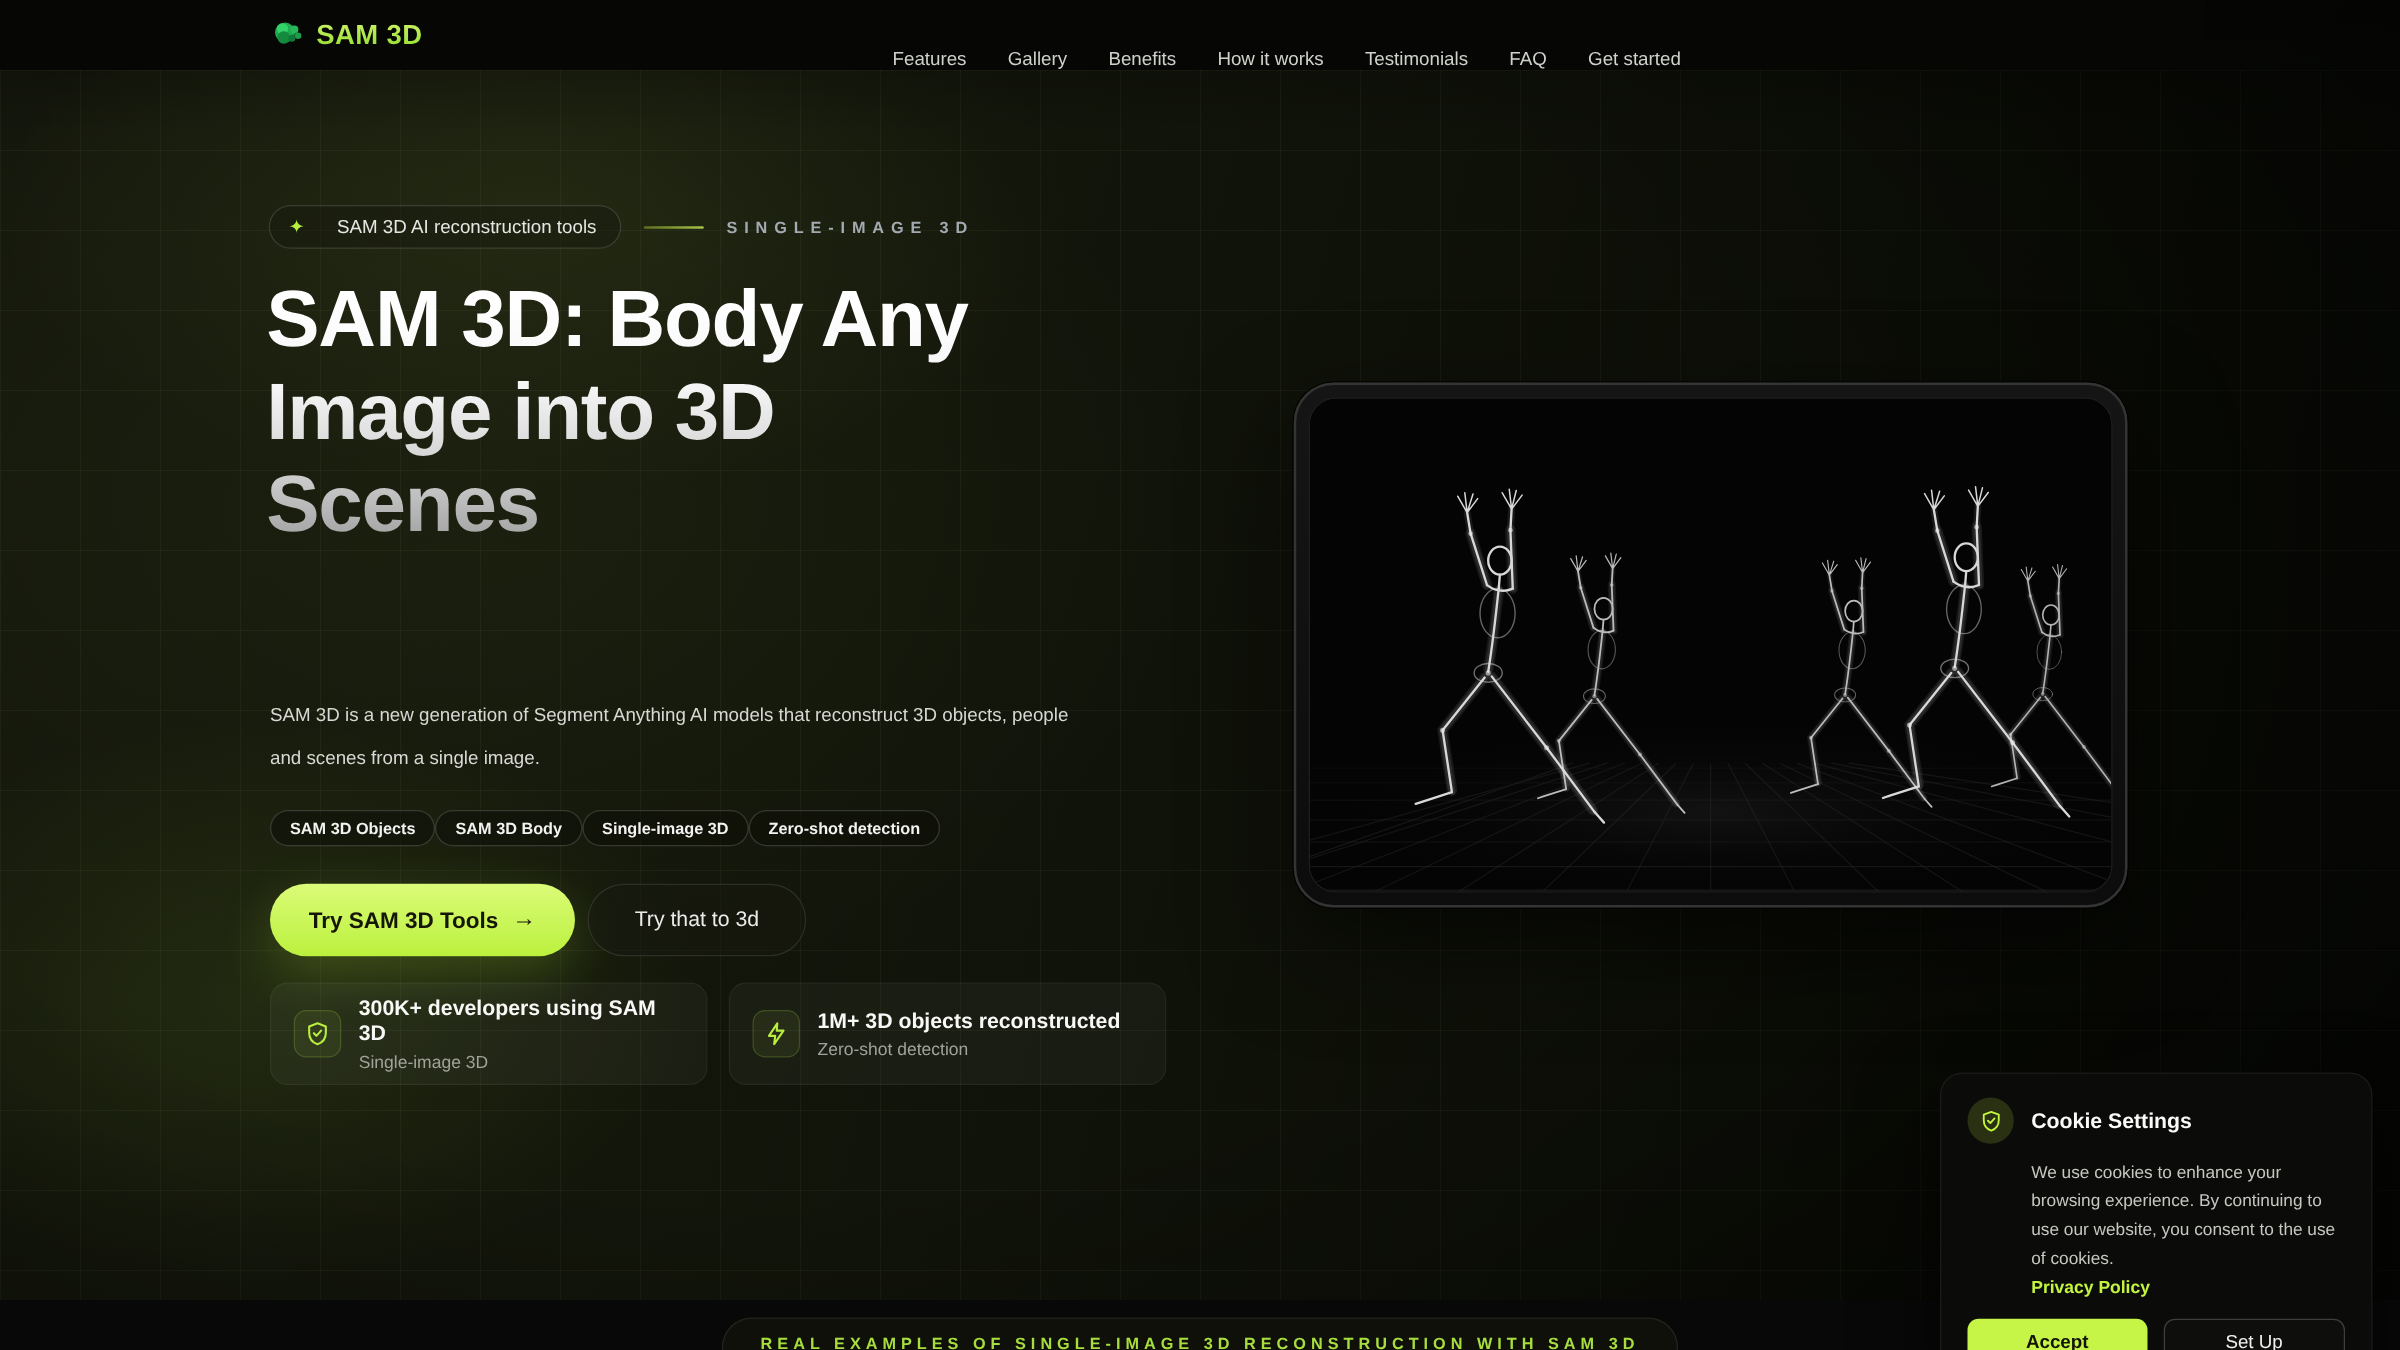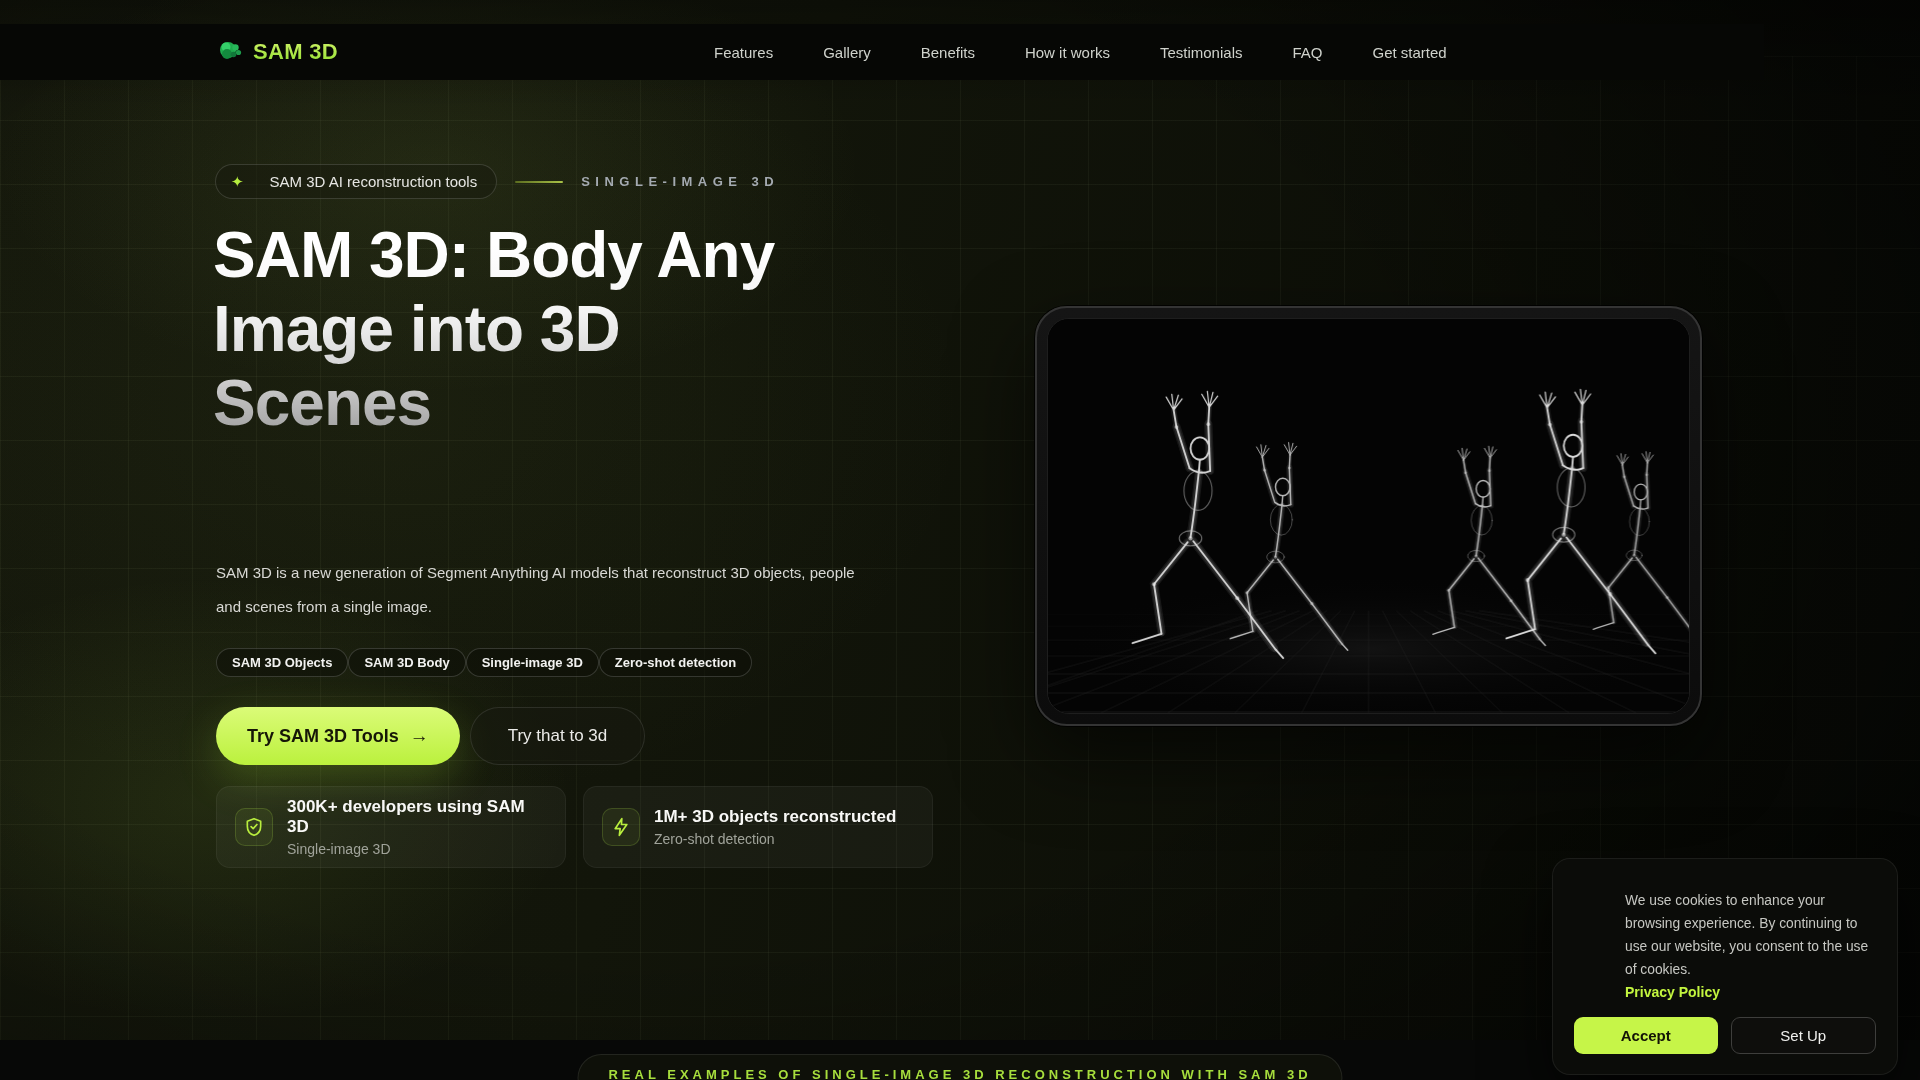--- a/index.html
+++ b/index.html
@@ -19,25 +19,25 @@
       linear-gradient(90deg, rgba(205,220,160,0.05) 1px, transparent 1px);
     background-size:64px 64px; pointer-events:none; }
   .vignette { position:absolute; inset:0;
     background:
       radial-gradient(1400px 900px at 32% 42%, transparent 55%, rgba(0,0,0,0.45) 100%),
       linear-gradient(180deg, rgba(0,0,0,0.35) 0%, transparent 10%);
     pointer-events:none; }
 
   
   .nav { position:absolute; left:0; top:0; width:1764px; height:56px; background:#060705;
-         display:flex; align-items:center; z-index:30;margin-top:24px; }
+         display:flex; align-items:center; z-index:30; }
   .logo { position:absolute; left:218px; top:0; height:56px; display:flex; align-items:center; gap:9px; cursor:pointer; }
   .logo-text { font-size:22px; font-weight:700; letter-spacing:0.3px;
     background:linear-gradient(180deg,#d3f36a,#8ddd2e); -webkit-background-clip:text; background-clip:text; color:transparent; }
-  .nav-links { position:absolute; left:714px; top:0; height:56px; display:flex; align-items:center; gap:50px; }
+  .nav-links { position:absolute; left:714px; top:0; height:56px; display:flex; align-items:flex-end; gap:33px; }
   .nav-link { font-size:15px; color:#cfd2cc; cursor:pointer; white-space:nowrap; }
 
   
   .badge-row { position:absolute; left:215px; top:164px; display:flex; align-items:center; gap:18px; }
   .hero-badge { display:flex; align-items:center; gap:10px; padding:8px 19px 8px 15px; border-radius:999px;
     border:1px solid rgba(255,255,255,0.14); background:rgba(22,25,14,0.45); }
   .hero-badge .spark { color:#b6ee3f; font-size:15px; line-height:1; }
   .hero-badge .txt { font-size:15px; color:#e6e6e3;margin-left:16px; }
   .eyebrow-line { width:48px; height:2px; background:linear-gradient(90deg,#5c6d20,#a9c247); border-radius:2px; }
   .eyebrow { font-size:13px; font-weight:600; letter-spacing:5.5px; color:#a4aab1; }
@@ -280,20 +280,29 @@
       </svg>
     </div>
   </div>
 
   <div class="bottom-band"></div>
   <div class="section-badge">
     <span>REAL EXAMPLES OF SINGLE-IMAGE 3D RECONSTRUCTION WITH SAM 3D</span>
   </div>
 
   <div class="cookie">
+    <div class="cookie-head">
+      <div class="cookie-shield">
+        <svg width="18" height="18" viewBox="0 0 24 24" fill="none" stroke="#c3f53f" stroke-width="2" stroke-linecap="round" stroke-linejoin="round">
+          <path d="M12 2 L20 5 V11 C20 16.5 16.5 20.5 12 22 C7.5 20.5 4 16.5 4 11 V5 Z"></path>
+          <path d="M8.5 11.5 L11 14 L15.5 9"></path>
+        </svg>
+      </div>
+      <span class="cookie-title">Cookie Settings</span>
+    </div>
     <div class="cookie-body">We use cookies to enhance your browsing experience. By continuing to use our website, you consent to the use of cookies.</div>
     <span class="cookie-link">Privacy Policy</span>
     <div class="cookie-btns">
       <button class="cookie-accept">Accept</button>
       <button class="cookie-setup">Set Up</button>
     </div>
   </div>
 </div>
 
 </body></html>

